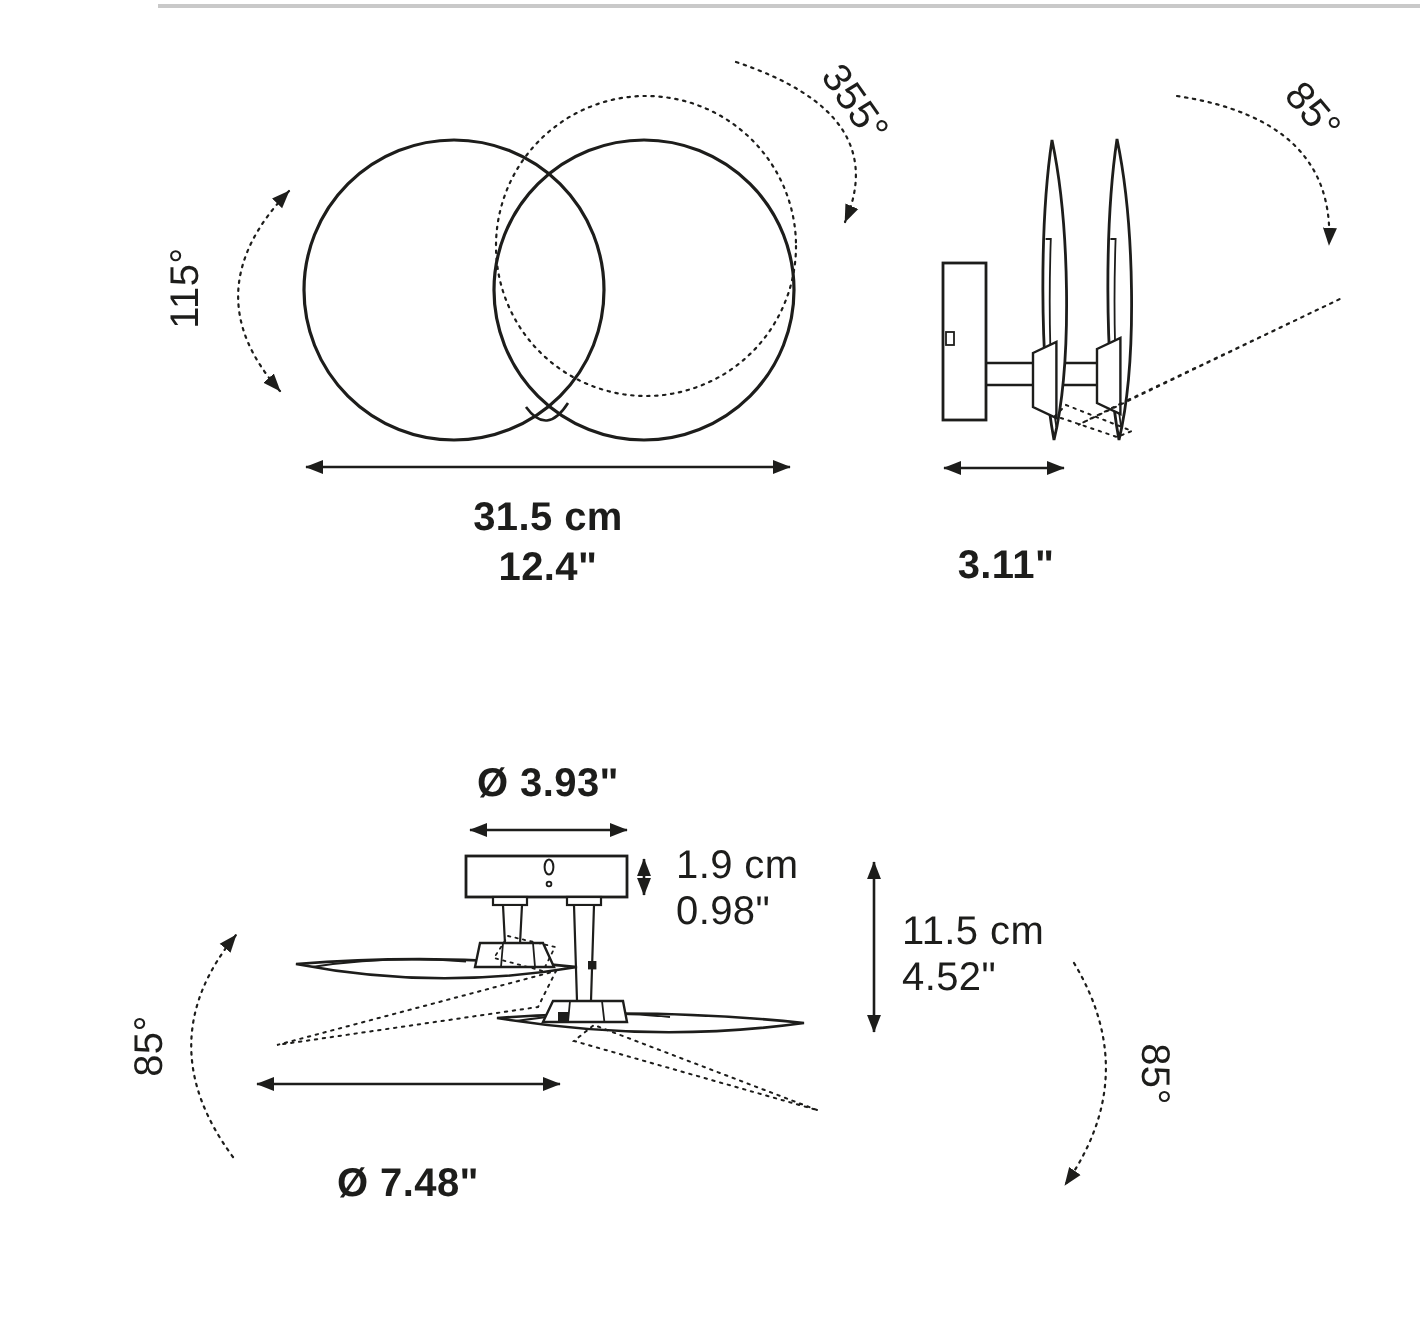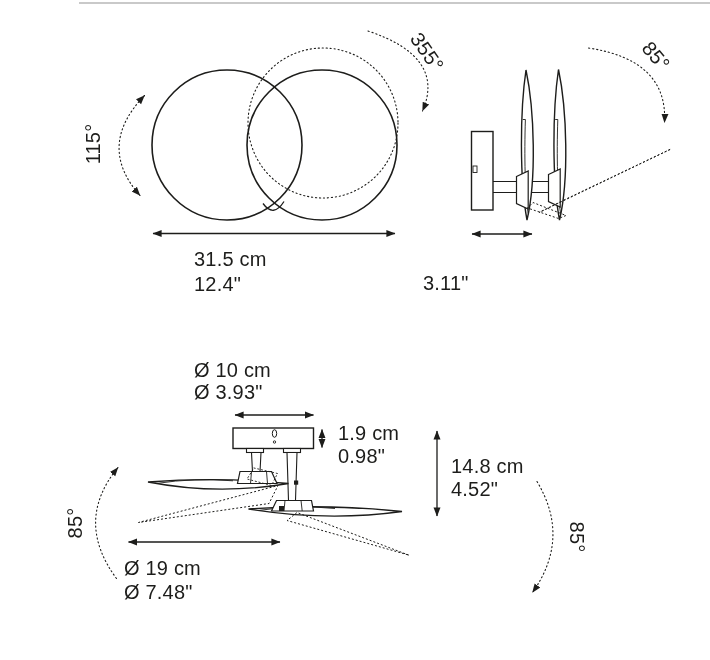--- a/index.html
+++ b/index.html
@@ -5,21 +5,21 @@
   html,body{margin:0;padding:0;background:#fff;}
   #stage{
     position:relative;width:710px;height:660px;background:#ffffff;overflow:hidden;
     font-family:"Liberation Sans",sans-serif;color:#1d1d1b;
   }
   #art{position:absolute;left:0;top:0;}
   .lbl{
     position:absolute;font-size:20px;line-height:1.1;color:#1d1d1b;
     white-space:nowrap;letter-spacing:0.2px;
   }
-  .ctr{text-align:left;width:160px;}
+  .ctr{text-align:center;width:160px;font-weight:bold;}
   .rot{transform:translate(-50%,-50%) rotate(var(--a));transform-origin:center;}
   #top-rule{position:absolute;left:79px;top:2px;width:631px;height:2px;background:#c9c9c9;}
 </style>
 </head>
 <body>
 
 <div id="stage">
 
   <div id="top-rule"></div>
 
@@ -107,24 +107,22 @@
   </svg>
 
   <div class="lbl rot" style="left:93px;top:144px;--a:-90deg">115°</div>
   <div class="lbl rot" style="left:427px;top:52px;--a:55deg">355°</div>
   <div class="lbl ctr" style="left:194px;top:248px">31.5 cm</div>
   <div class="lbl ctr" style="left:194px;top:273px">12.4"</div>
 
   <div class="lbl rot" style="left:656px;top:56px;--a:50deg">85°</div>
   <div class="lbl ctr" style="left:423px;top:272px">3.11"</div>
 
-  <div class="lbl ctr" style="left:194px;top:359px">Ø 10 cm</div>
   <div class="lbl ctr" style="left:194px;top:381px">Ø 3.93"</div>
   <div class="lbl" style="left:338px;top:422px">1.9 cm</div>
   <div class="lbl" style="left:338px;top:445px">0.98"</div>
-  <div class="lbl" style="left:451px;top:455px">14.8 cm</div>
+  <div class="lbl" style="left:451px;top:455px">11.5 cm</div>
   <div class="lbl" style="left:451px;top:478px">4.52"</div>
-  <div class="lbl ctr" style="left:124px;top:557px">Ø 19 cm</div>
   <div class="lbl ctr" style="left:124px;top:581px">Ø 7.48"</div>
   <div class="lbl rot" style="left:75px;top:523px;--a:-90deg">85°</div>
   <div class="lbl rot" style="left:577px;top:537px;--a:90deg">85°</div>
 
 </div>
 
 </body></html>

